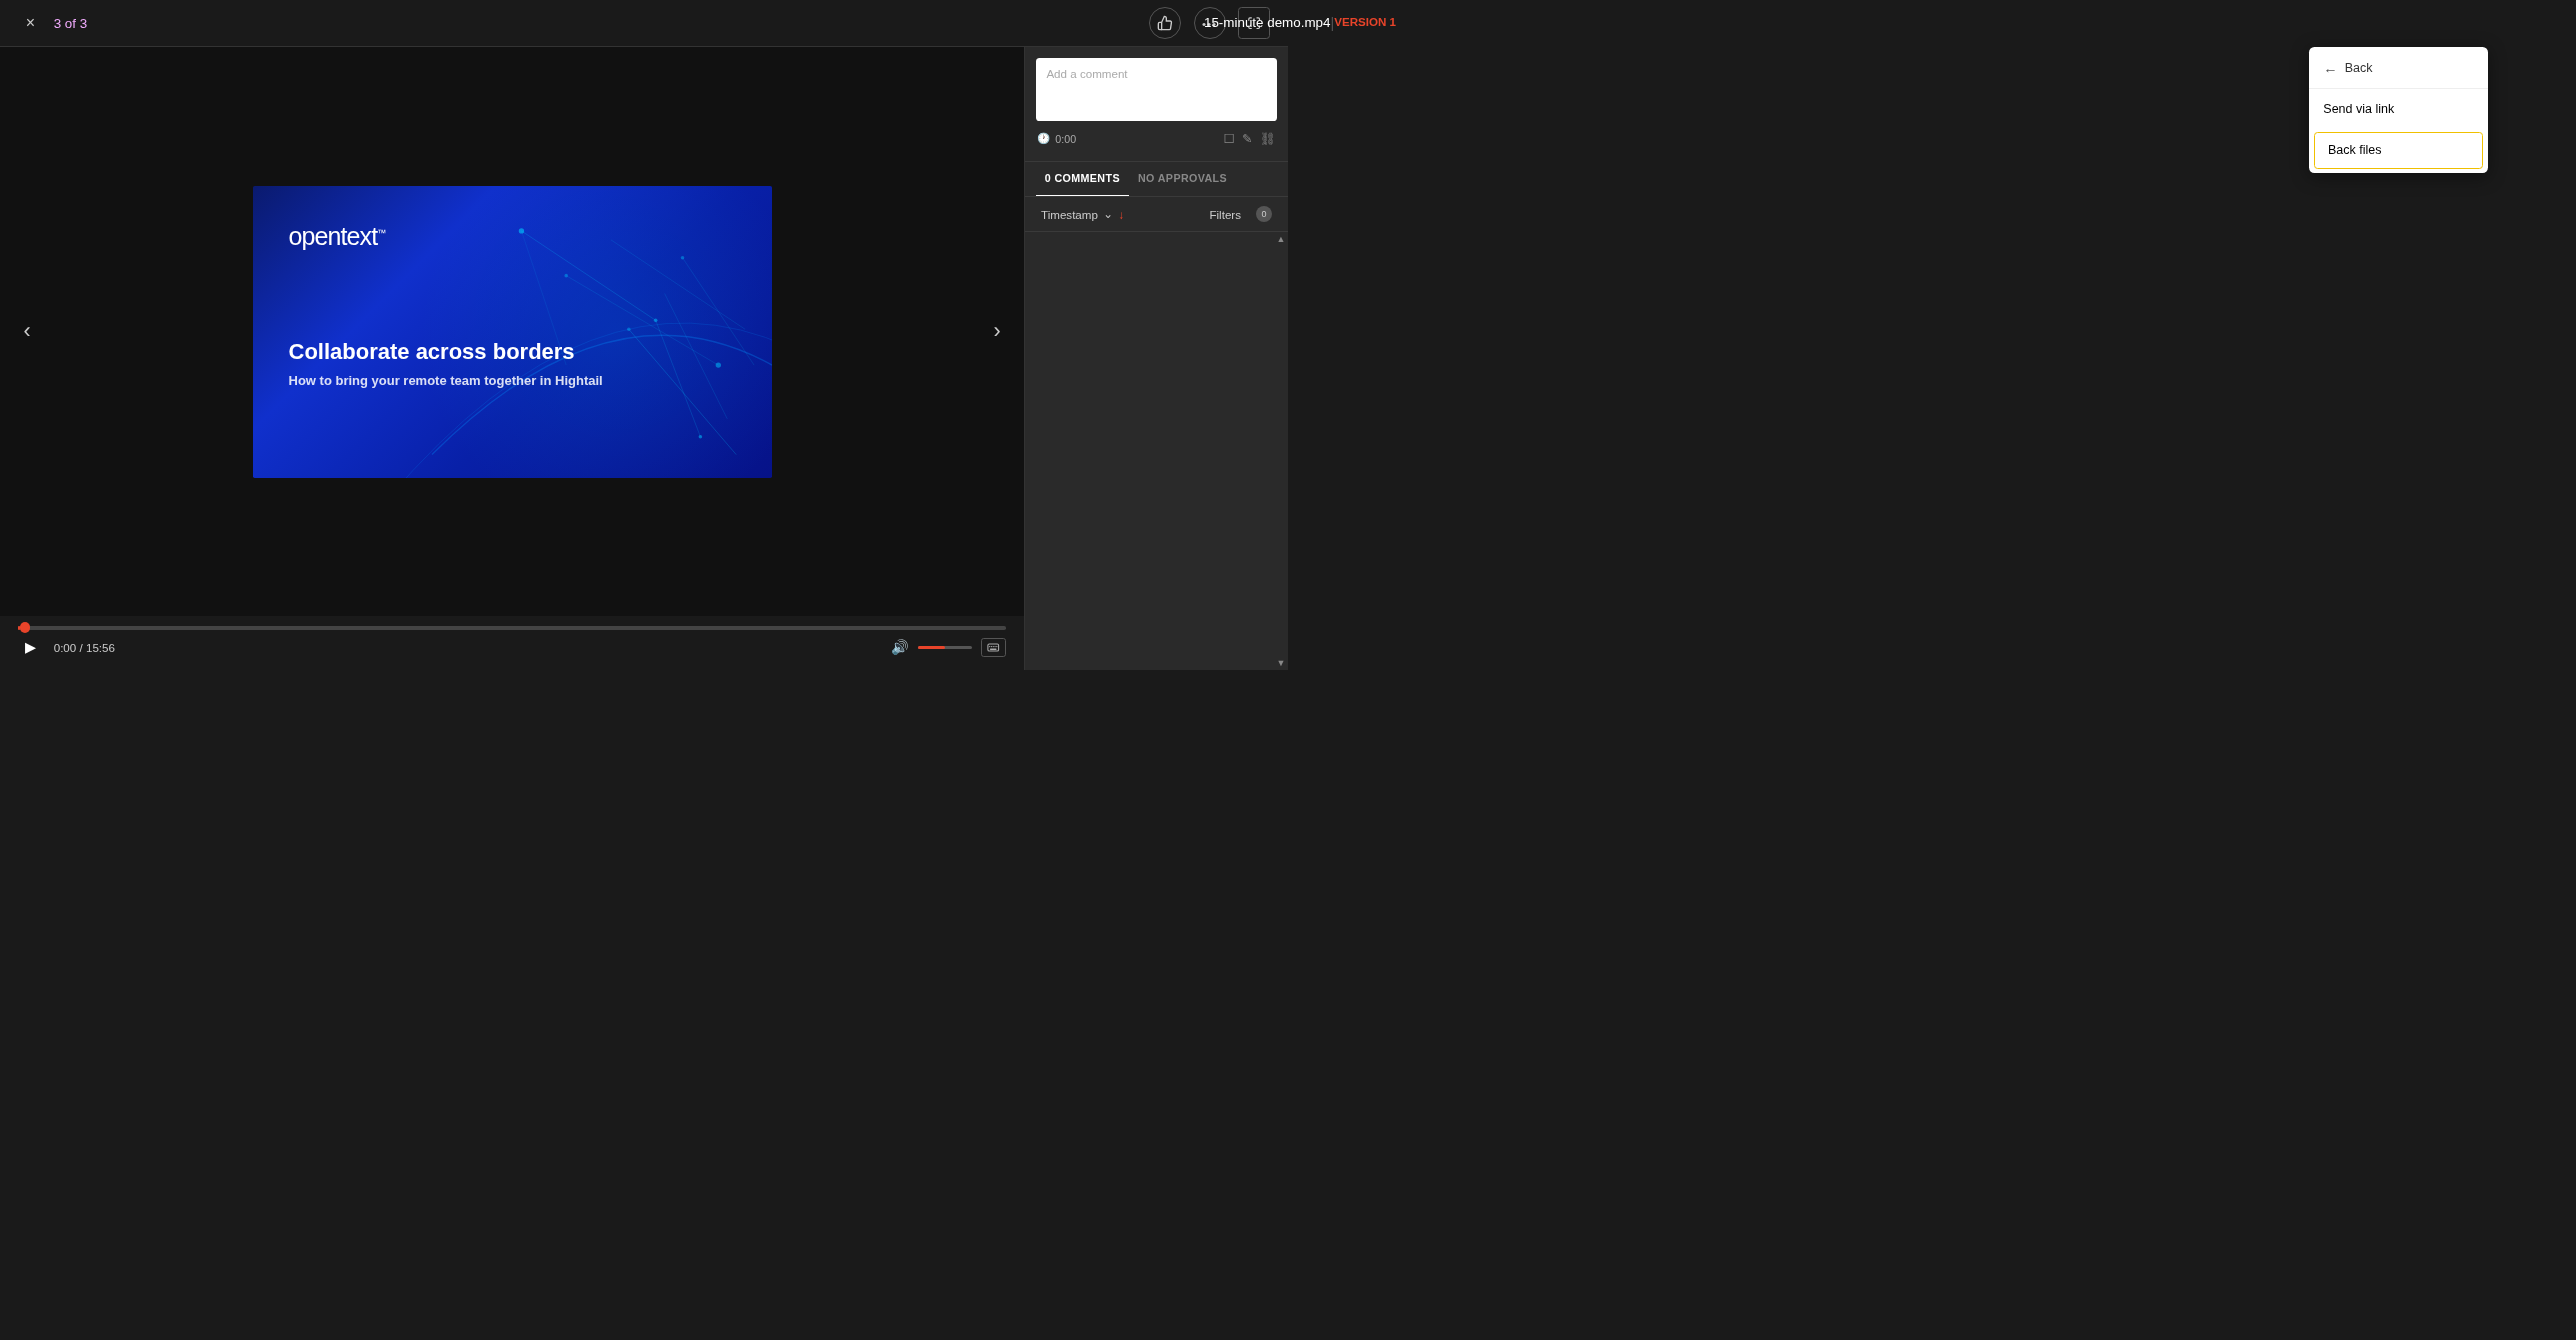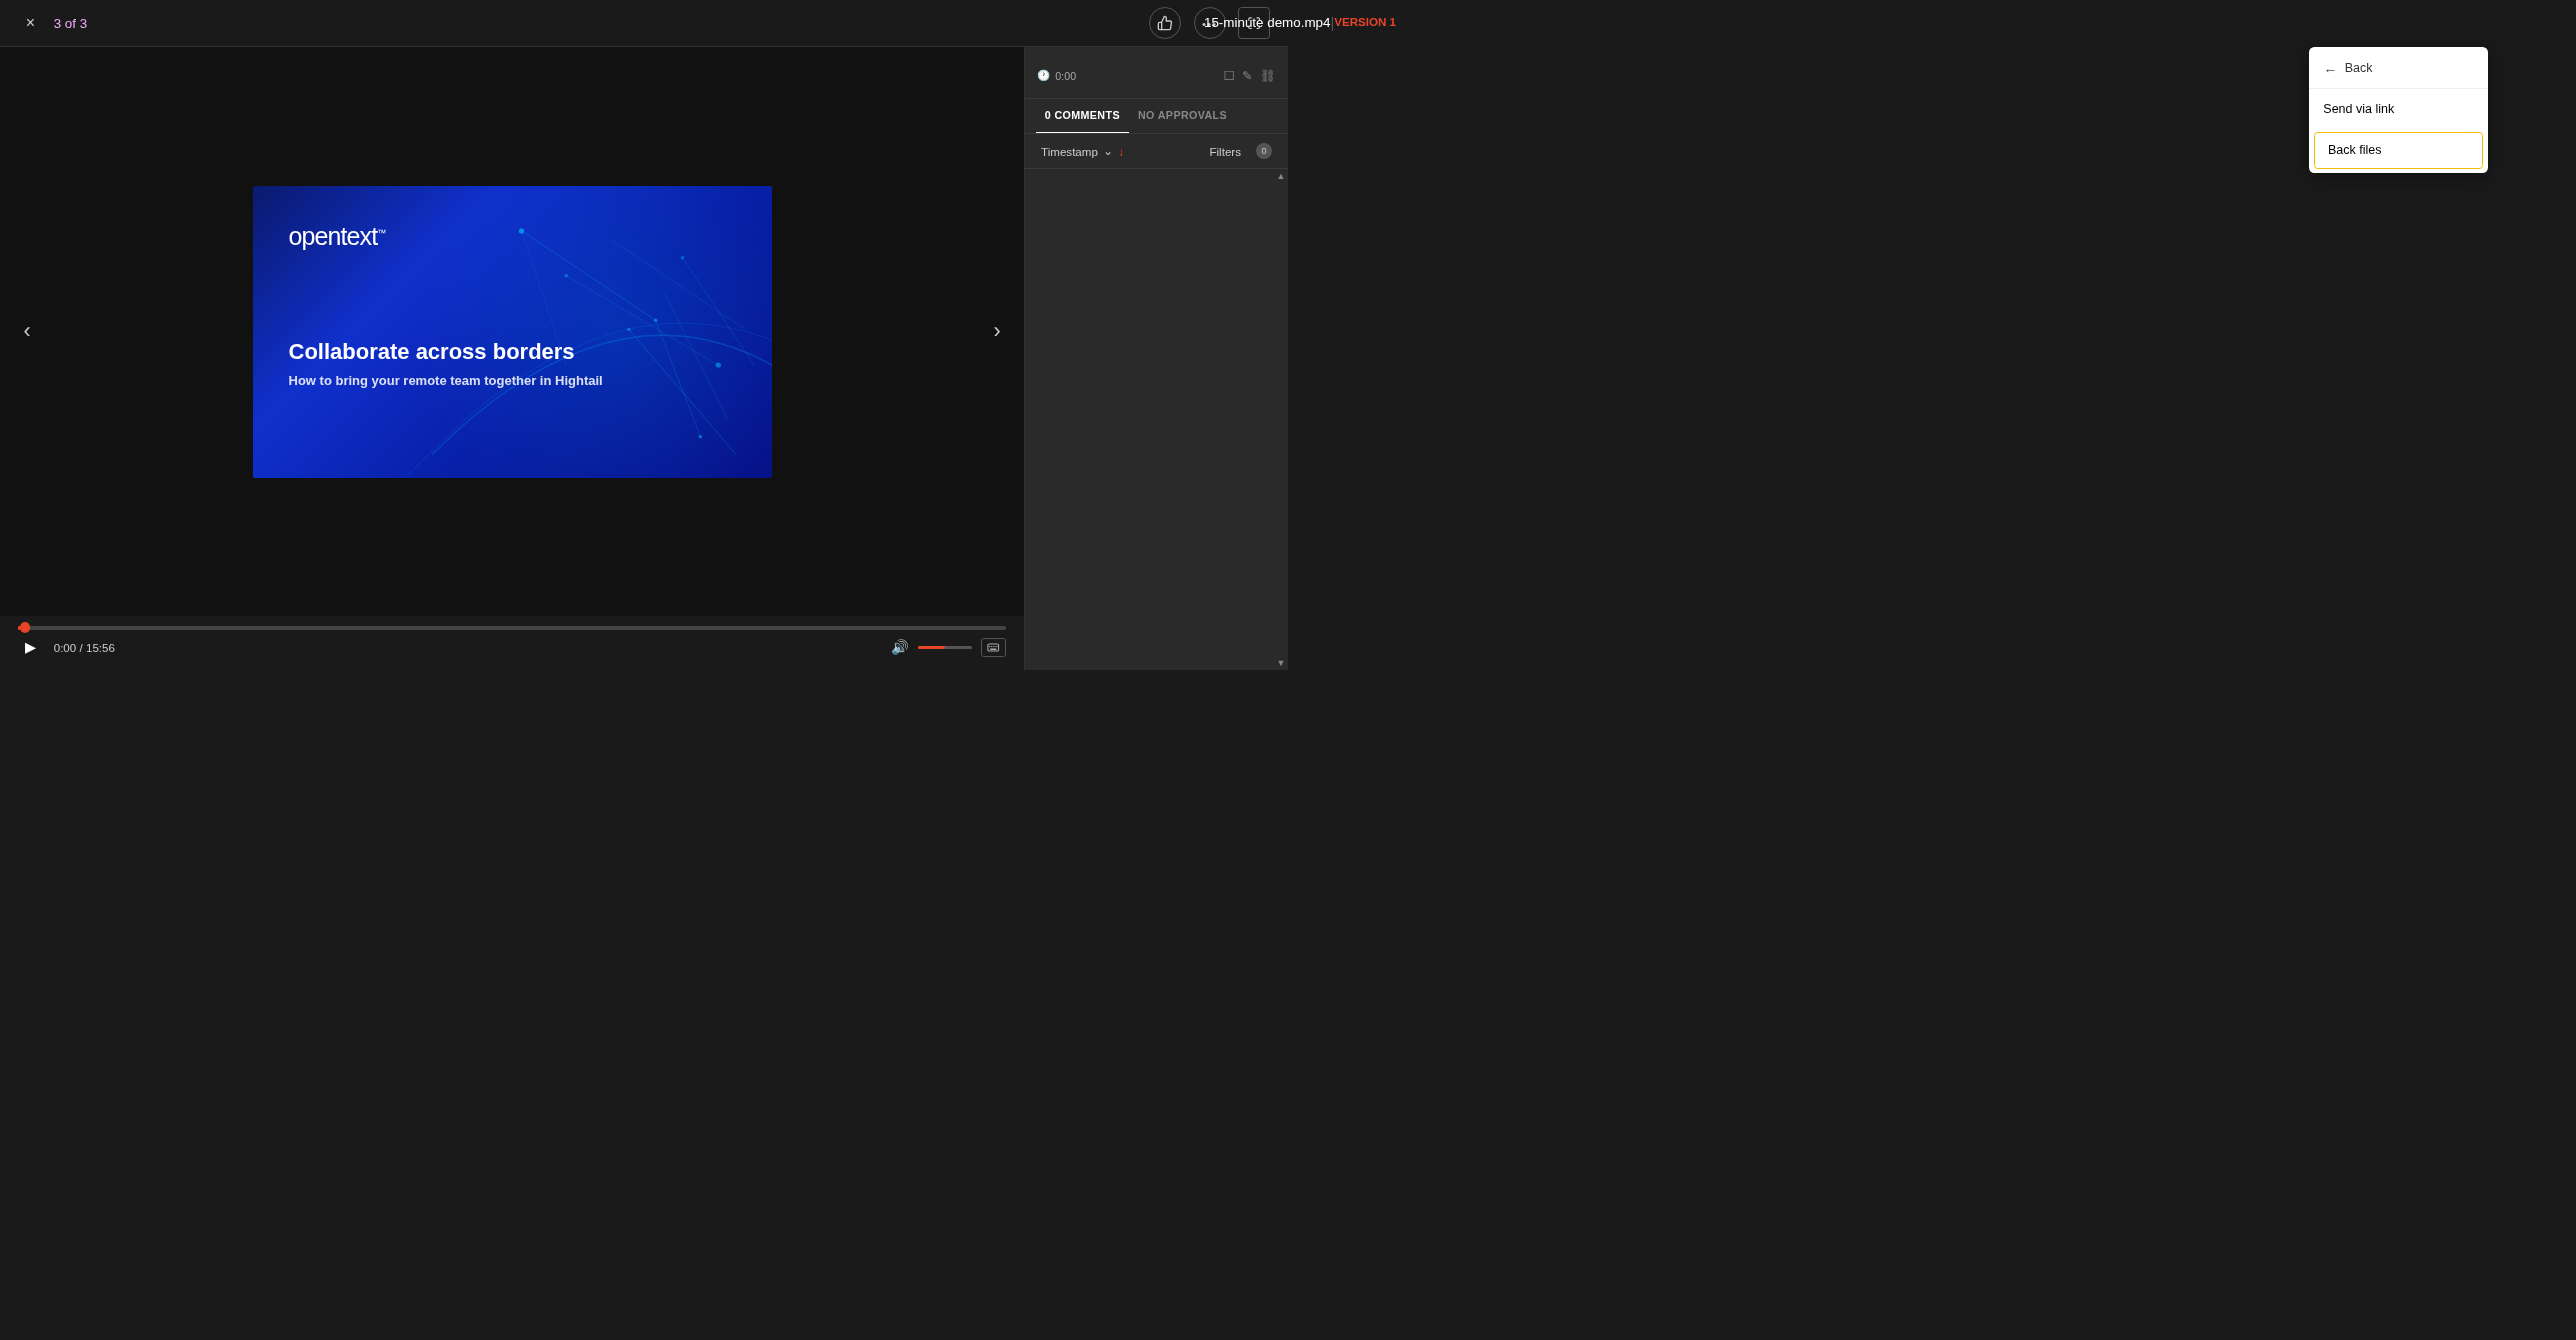--- a/index.html
+++ b/index.html
@@ -563,20 +563,23 @@
             </svg>
           </div>
         </div>
       </div>
     </div>
   </div>
 
   <div class="sidebar">
 
     <div class="comment-input-area">
+      <div class="comment-box">
+        <span style="color:#aaa; font-size:11.6px;">Add a comment</span>
+      </div>
       <div class="comment-box-footer">
         <div class="timestamp-tag">
           <span>🕐</span>
           <span>0:00</span>
         </div>
         <div class="comment-actions">
           <span class="comment-action-btn">☐</span>
           <span class="comment-action-btn">✎</span>
           <span class="comment-action-btn">⛓</span>
         </div>

